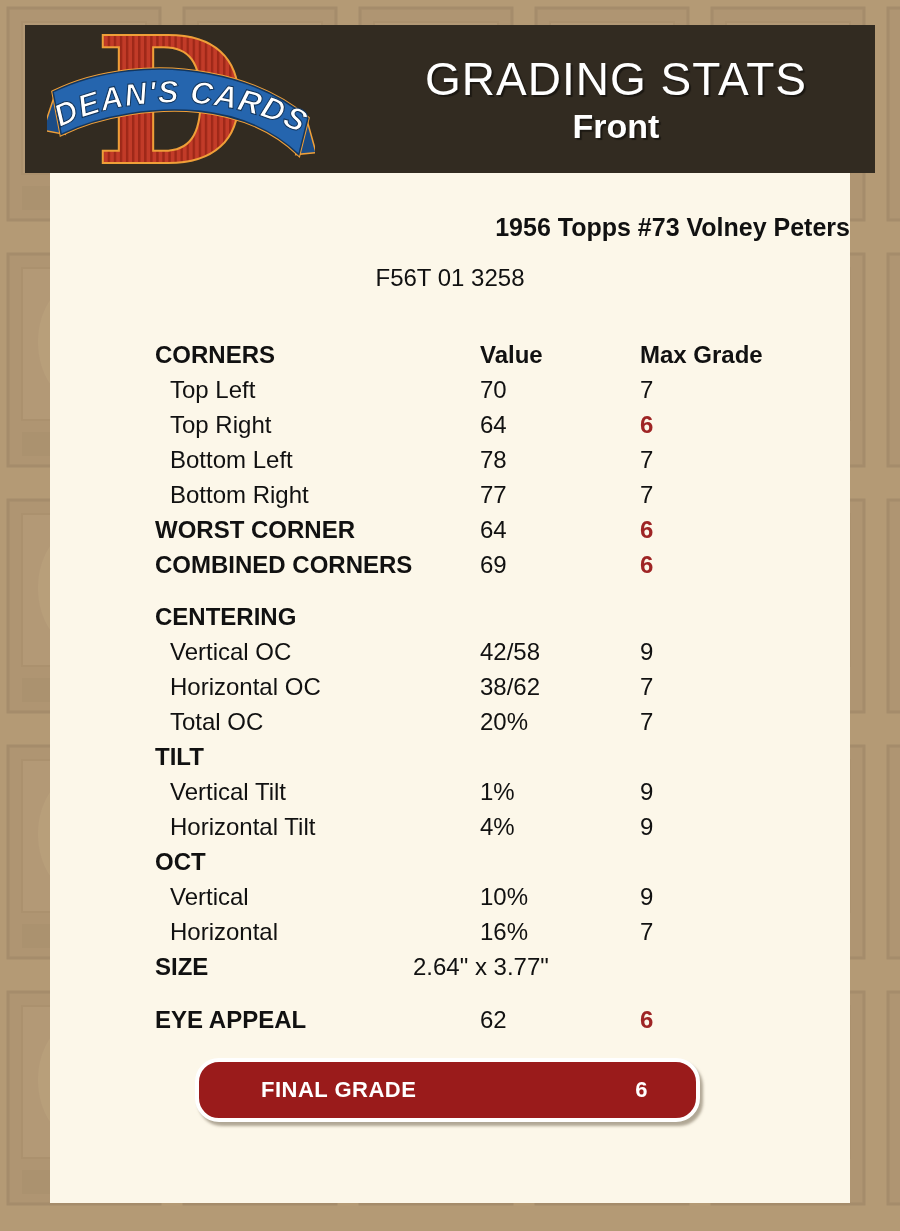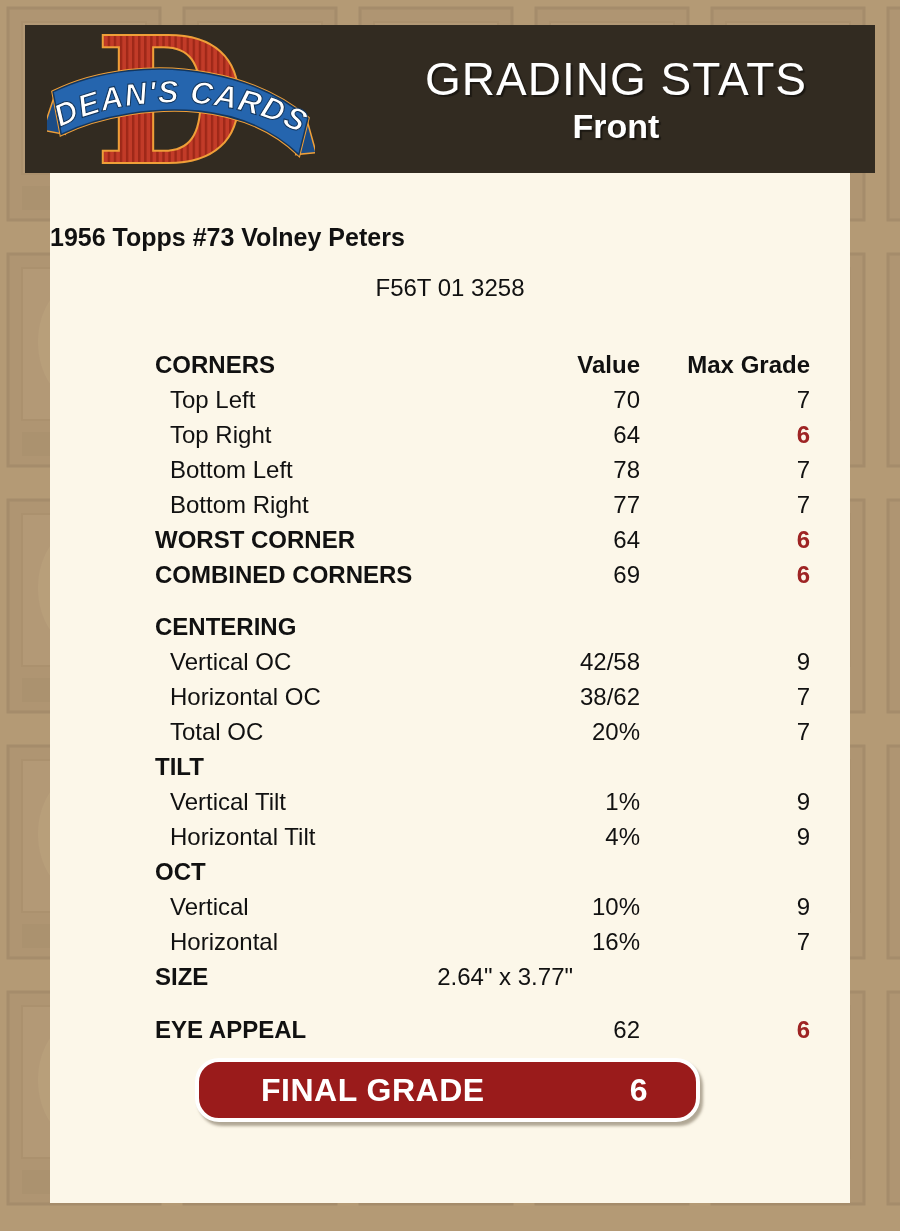--- a/index.html
+++ b/index.html
@@ -23,48 +23,48 @@
     color:#ffffff;text-shadow:2px 2px 1px rgba(0,0,0,.45);
   }
   .header-title{font-size:46px;line-height:54px;letter-spacing:1px;font-weight:normal}
   .header-sub{font-size:34px;line-height:40px;font-weight:bold}
 
   
   .panel{
     position:absolute;left:50px;top:173px;width:800px;height:1030px;
     background:#fcf7e9;color:#111;
   }
-  .card-title{margin-top:48px;text-align:left;font-size:25px;font-weight:bold;line-height:32px}
+  .card-title{margin-top:38px;text-align:right;font-size:25px;font-weight:bold;line-height:32px}
   .card-code{margin-top:20px;text-align:center;font-size:24px;line-height:30px}
 
   
   .stats{margin-top:44px}
   .row{
     display:grid;grid-template-columns:430px 160px 170px;
     height:35px;align-items:center;font-size:24px;
   }
   .row .cell-label{padding-left:120px;white-space:nowrap}
-  .row .cell-value,.row .cell-max{text-align:right;white-space:nowrap}
+  .row .cell-value,.row .cell-max{text-align:left;white-space:nowrap}
   .row.header-row .cell-label,
   .row.header-row .cell-value,
   .row.header-row .cell-max{font-weight:bold}
   .row.header-row .cell-label,
   .row.section .cell-label{padding-left:105px;font-weight:bold}
   .row.red-max .cell-max{color:#9e2424;font-weight:bold}
   .row.gap-before{margin-top:17px}
   .row.gap-before-lg{margin-top:18px}
   .row.size .cell-value{position:relative;left:-67px}
 
   
   .final-btn{
     position:absolute;left:145px;top:885px;width:505px;height:64px;
     box-sizing:border-box;background:#9a1b1b;border:4px solid #ffffff;border-radius:24px;
     box-shadow:3px 4px 3px rgba(125,113,94,.6);
     display:flex;align-items:center;justify-content:space-between;
-    padding:0 48px 0 62px;color:#ffffff;font-weight:bold;font-size:32px;letter-spacing:.5px;
+    padding:0 48px 0 62px;color:#ffffff;font-weight:bold;font-size:22px;letter-spacing:.5px;
     cursor:pointer;
   }
 </style>
 </head>
 <body>
 
 <svg class="collage" width="900" height="1231" aria-hidden="true">
   <defs>
     <pattern id="cardpat" width="176" height="246" patternUnits="userSpaceOnUse">
       <rect width="176" height="246" fill="#b49a76"></rect>

